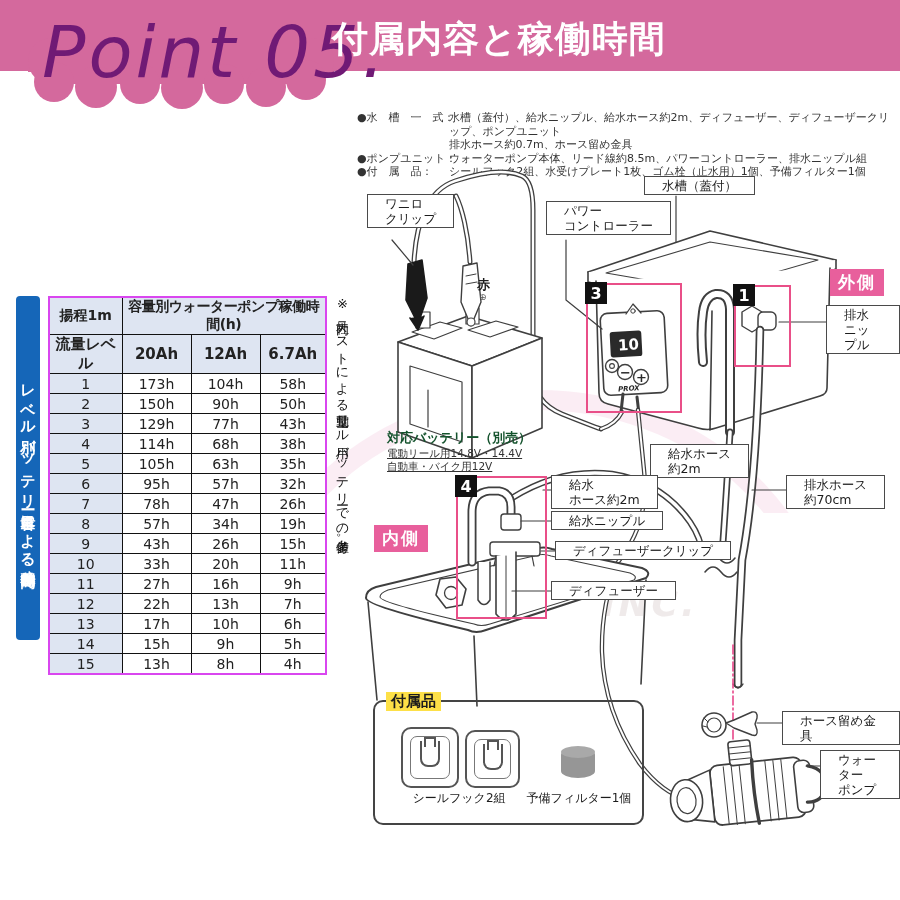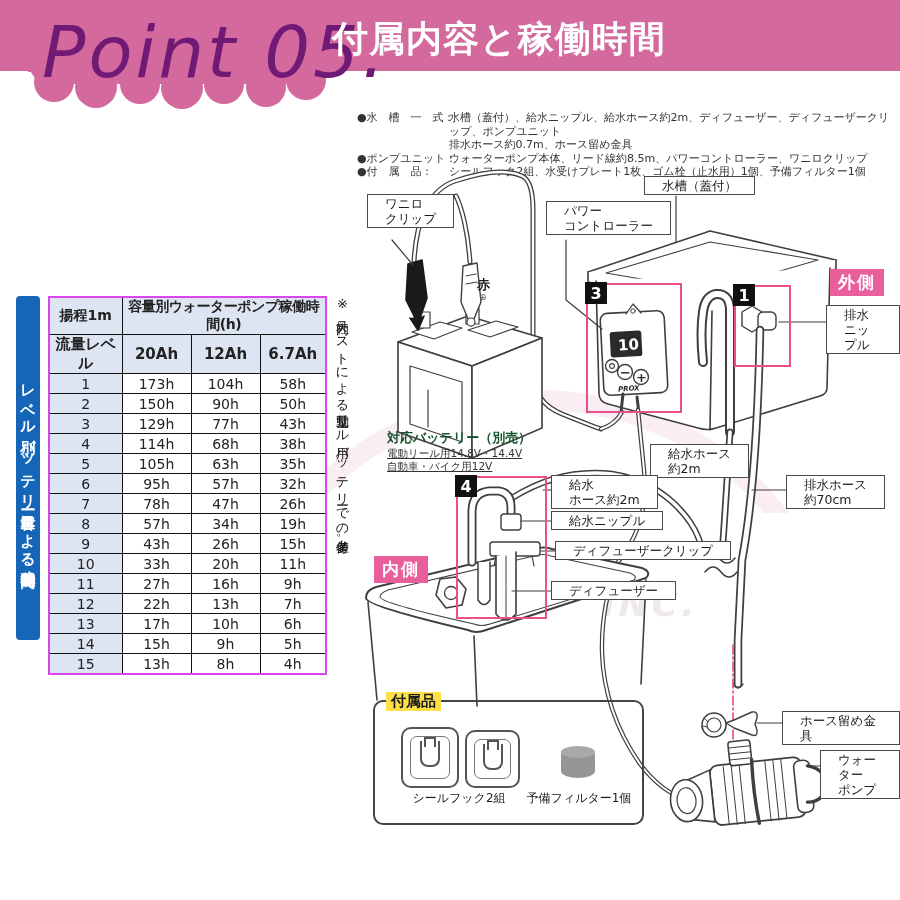--- a/index.html
+++ b/index.html
@@ -94,21 +94,21 @@
 <div class="abs page-title">付属内容と稼働時間</div>
 
 <div class="abs contents">
   <div class="c-line">
     <span class="c-label">●水　槽　一　式：</span>
     <span class="c-text">水槽（蓋付）、給水ニップル、給水ホース約2m、ディフューザー、ディフューザークリップ、ポンプユニット</span>
   </div>
   <div class="c-cont">排水ホース約0.7m、ホース留め金具</div>
   <div class="c-line">
     <span class="c-label">●ポンプユニット：</span>
-    <span class="c-text">ウォーターポンプ本体、リード線約8.5m、パワーコントローラー、ワニロクリップ</span>
+    <span class="c-text">ウォーターポンプ本体、リード線約8.5m、パワーコントローラー、排水ニップル組</span>
   </div>
   <div class="c-line">
     <span class="c-label">●付　属　品：</span>
     <span class="c-text">シールフック2組、水受けプレート1枚、ゴム栓（止水用）1個、予備フィルター1個</span>
   </div>
 </div>
 
 <div class="abs side-bar">
   <span>レベル別バッテリー容量による稼働時間</span>
 </div>
@@ -408,21 +408,21 @@
   <div class="cap-small">自動車・バイク用12V</div>
 </div>
 <div class="abs lbl" style="left:644px;top:176px;">水槽（蓋付）</div>
 <div class="abs badge-pink" style="left:830px;top:269px;">外側</div>
 <div class="abs lbl" style="left:826px;top:305px;">排水
 ニップル</div>
 <div class="abs lbl" style="left:650px;top:444px;">給水ホース
 約2m</div>
 <div class="abs lbl" style="left:786px;top:475px;">排水ホース
 約70cm</div>
-<div class="abs badge-pink" style="left:374px;top:525px;margin-top:31px;">内側</div>
+<div class="abs badge-pink" style="left:374px;top:525px;">内側</div>
 <div class="abs lbl" style="left:551px;top:475px;">給水
 ホース約2m</div>
 <div class="abs lbl" style="left:551px;top:511px;">給水ニップル</div>
 <div class="abs lbl" style="left:555px;top:541px;">ディフューザークリップ</div>
 <div class="abs lbl" style="left:551px;top:581px;">ディフューザー</div>
 <div class="abs lbl" style="left:782px;top:711px;">ホース留め金具</div>
 <div class="abs lbl" style="left:820px;top:750px;">ウォーター
 ポンプ</div>
 
 <div class="abs acc-box"></div>

